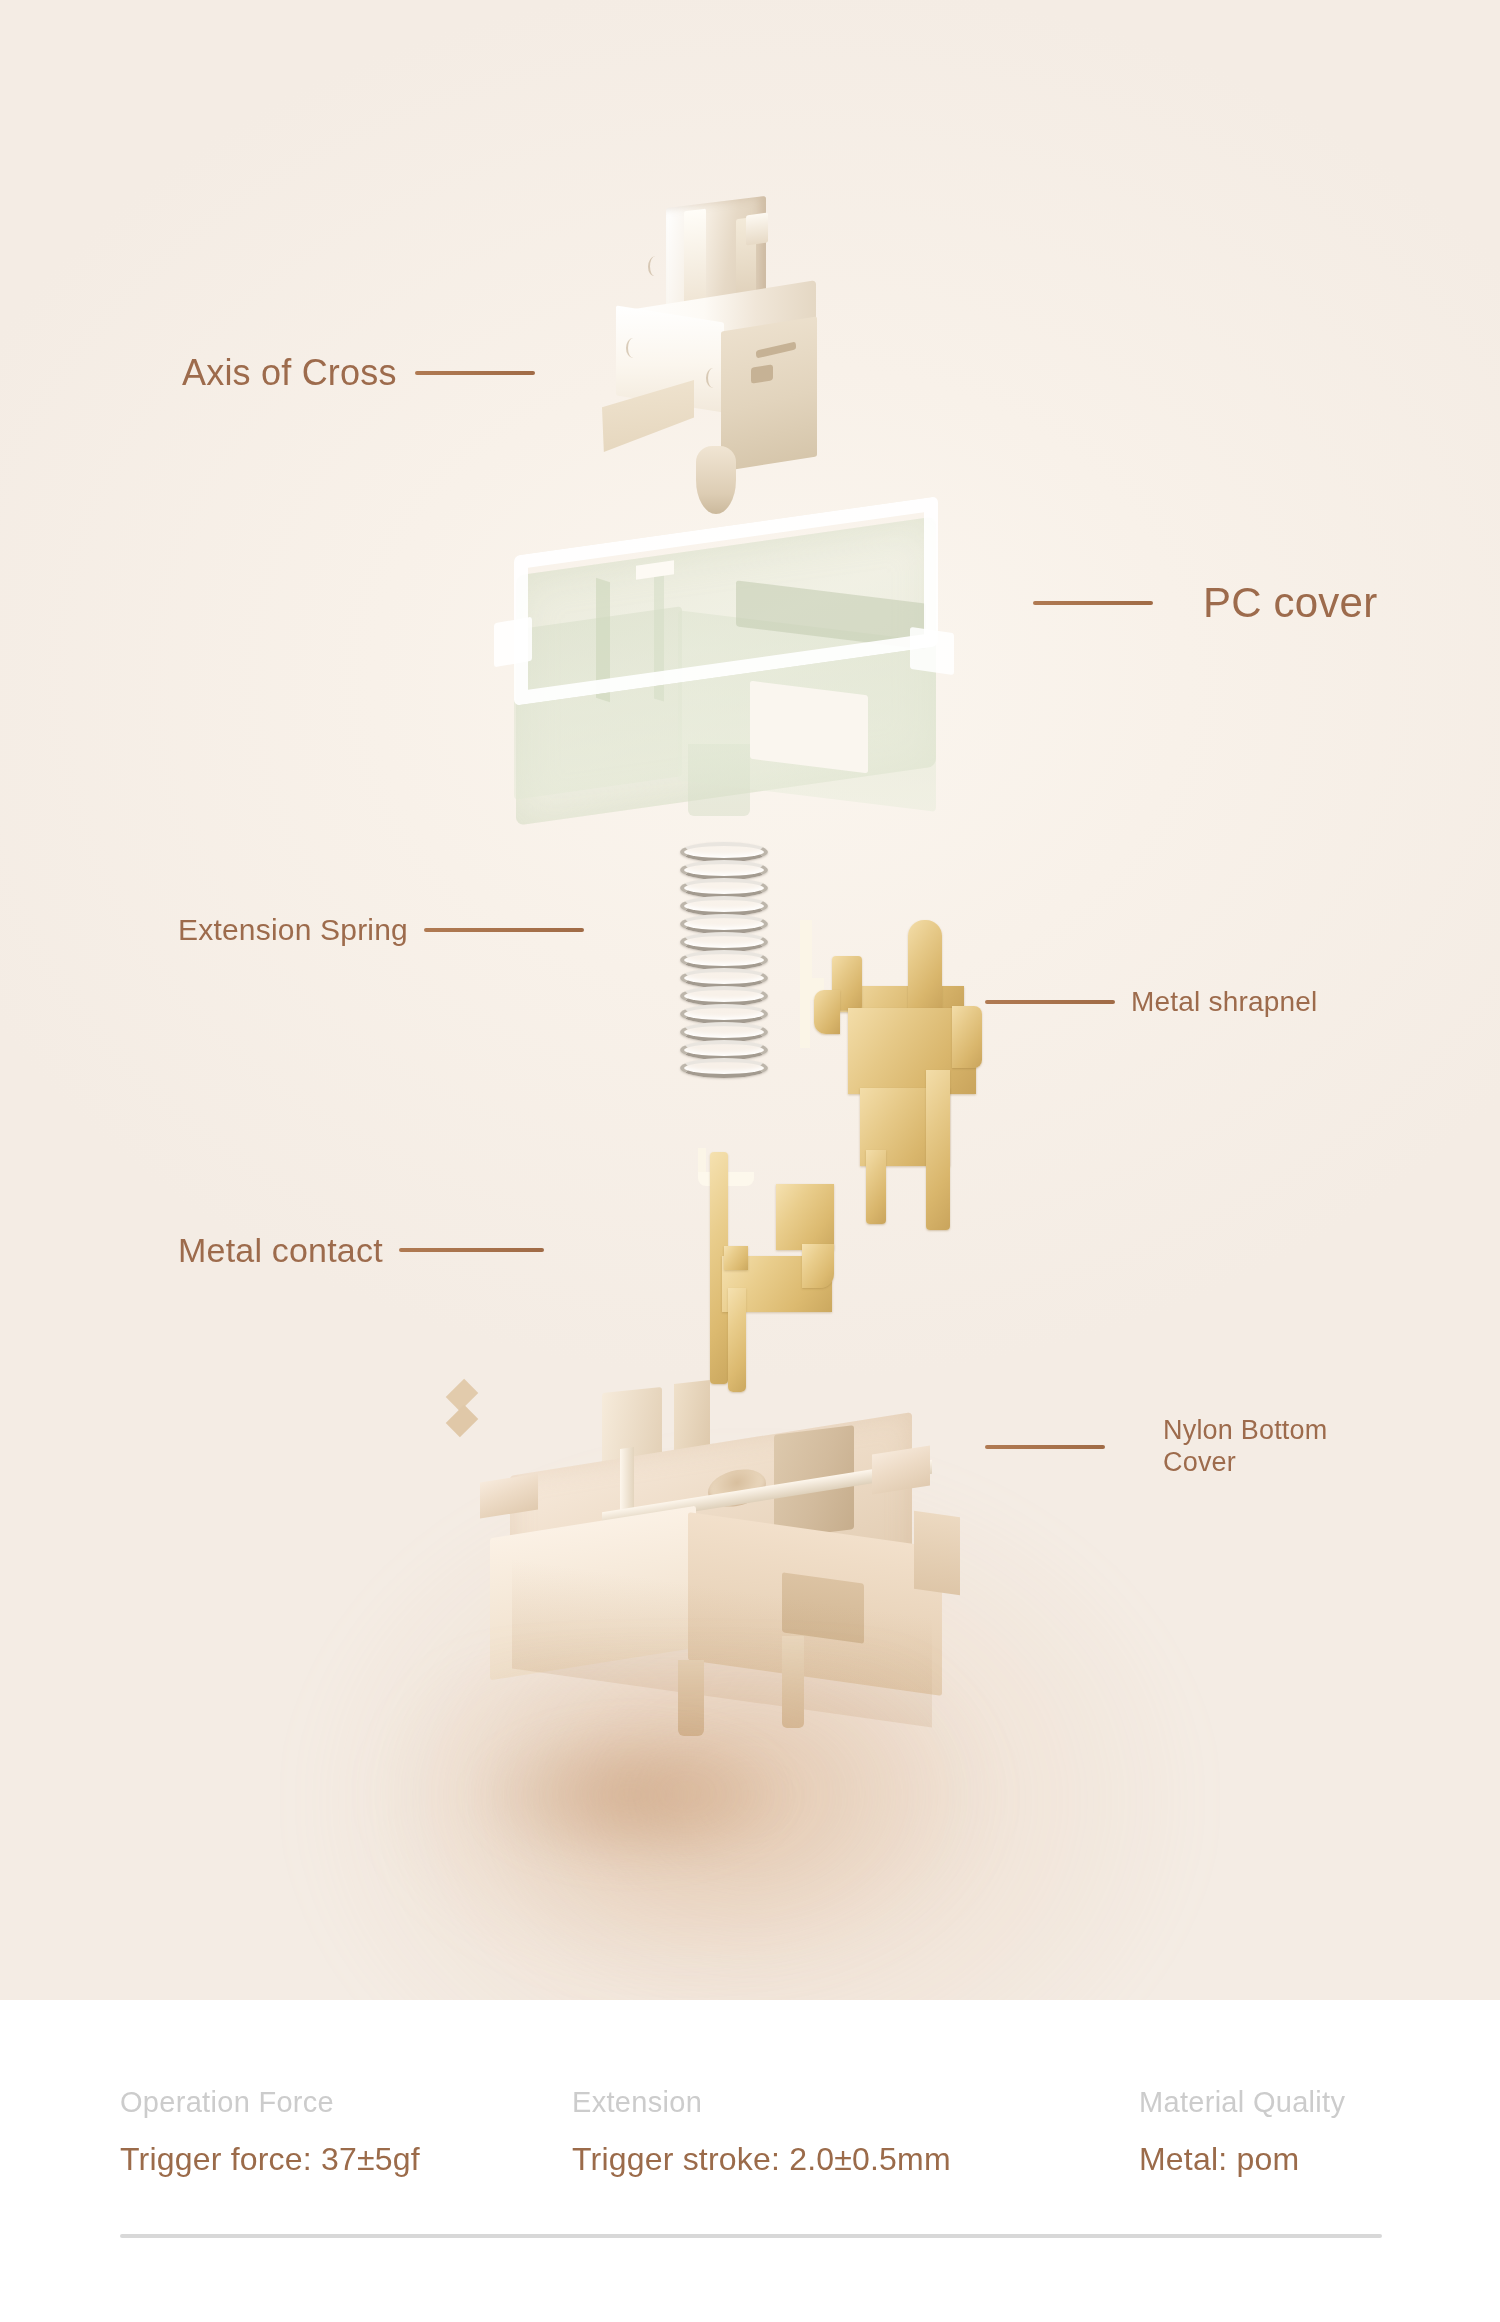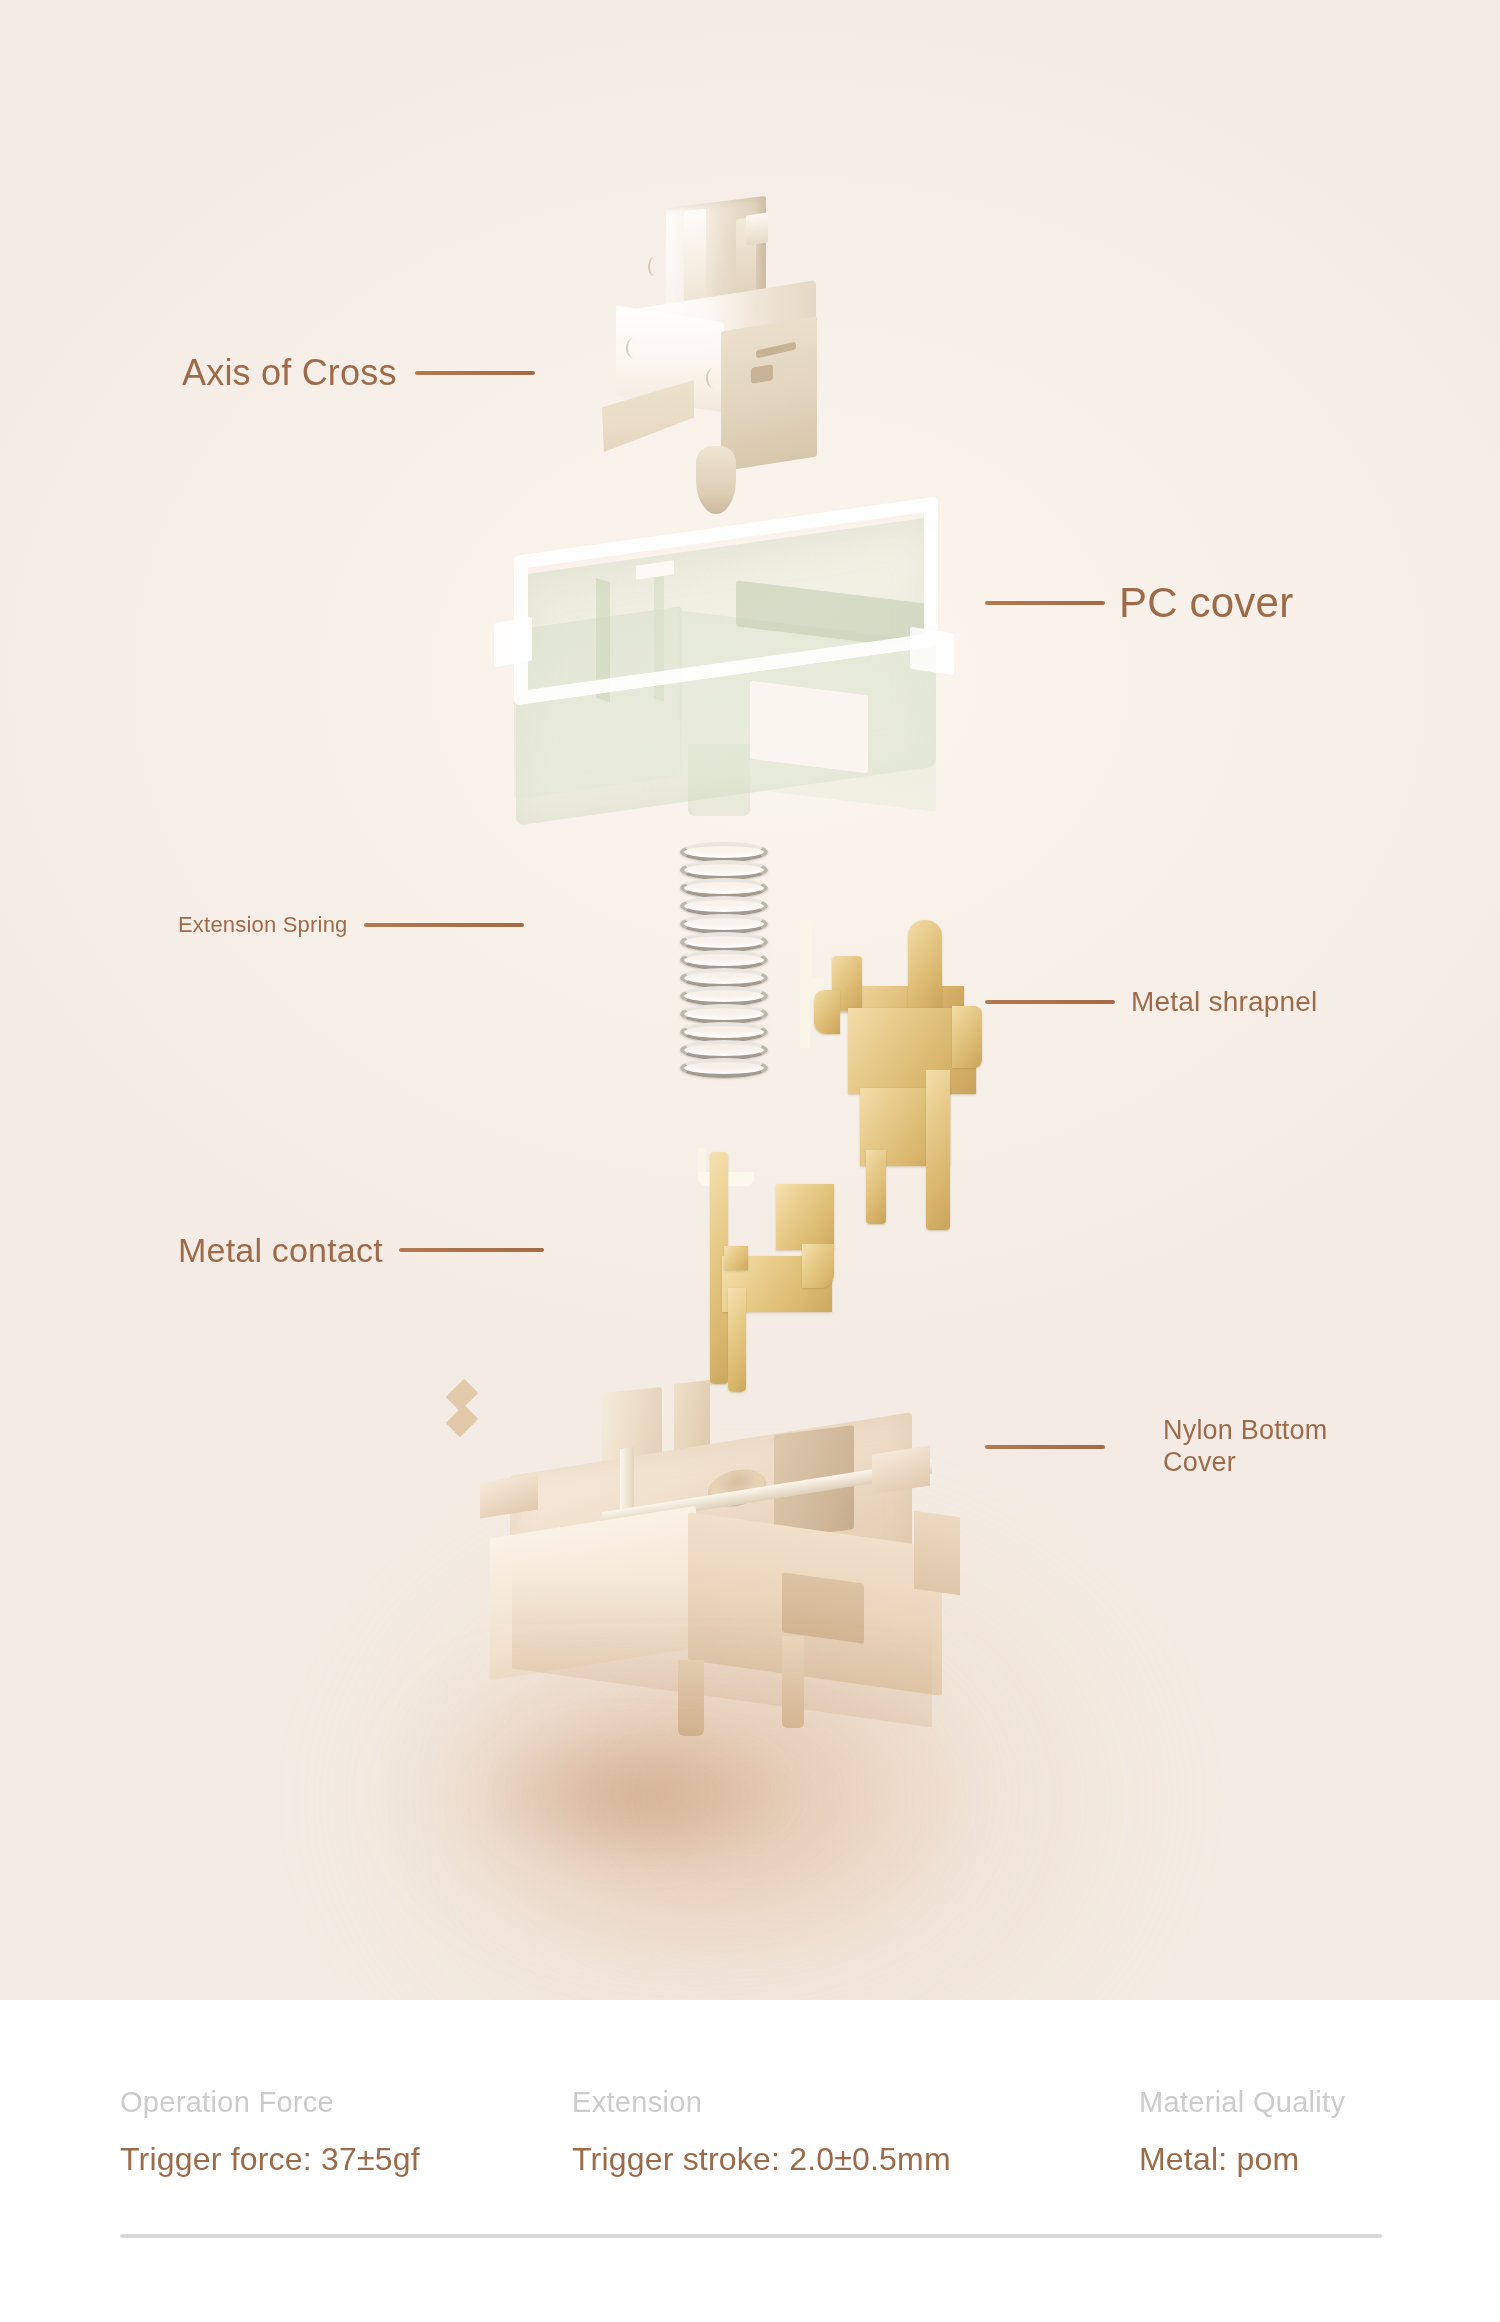--- a/index.html
+++ b/index.html
@@ -49,26 +49,26 @@
   .callout .cline {
     height: 4px;
     border-radius: 2px;
     background: linear-gradient(90deg, #b07a52, #a06b46);
   }
 
   .c-axis      { left: 182px;  top: 352px;  }
   .c-axis .ctext { font-size: 36px; }
   .c-axis .cline { width: 120px; margin-left: 18px; }
 
-  .c-pc        { left: 985px;  top: 578px;  }
+  .c-pc        { left: 1033px;  top: 578px; gap: 36px;  }
   .c-pc .cline { width: 120px; margin-right: 14px; }
   .c-pc .ctext { font-size: 42px; }
 
   .c-spring    { left: 178px;  top: 912px;  }
-  .c-spring .ctext { font-size: 22px; }
+  .c-spring .ctext { font-size: 30px; }
   .c-spring .cline { width: 160px; margin-left: 16px; }
 
   .c-shrapnel  { left: 985px;  top: 985px;  }
   .c-shrapnel .cline { width: 130px; margin-right: 16px; }
   .c-shrapnel .ctext { font-size: 28px; }
 
   .c-contact   { left: 178px;  top: 1230px; }
   .c-contact .ctext { font-size: 34px; }
   .c-contact .cline { width: 145px; margin-left: 16px; }
 

